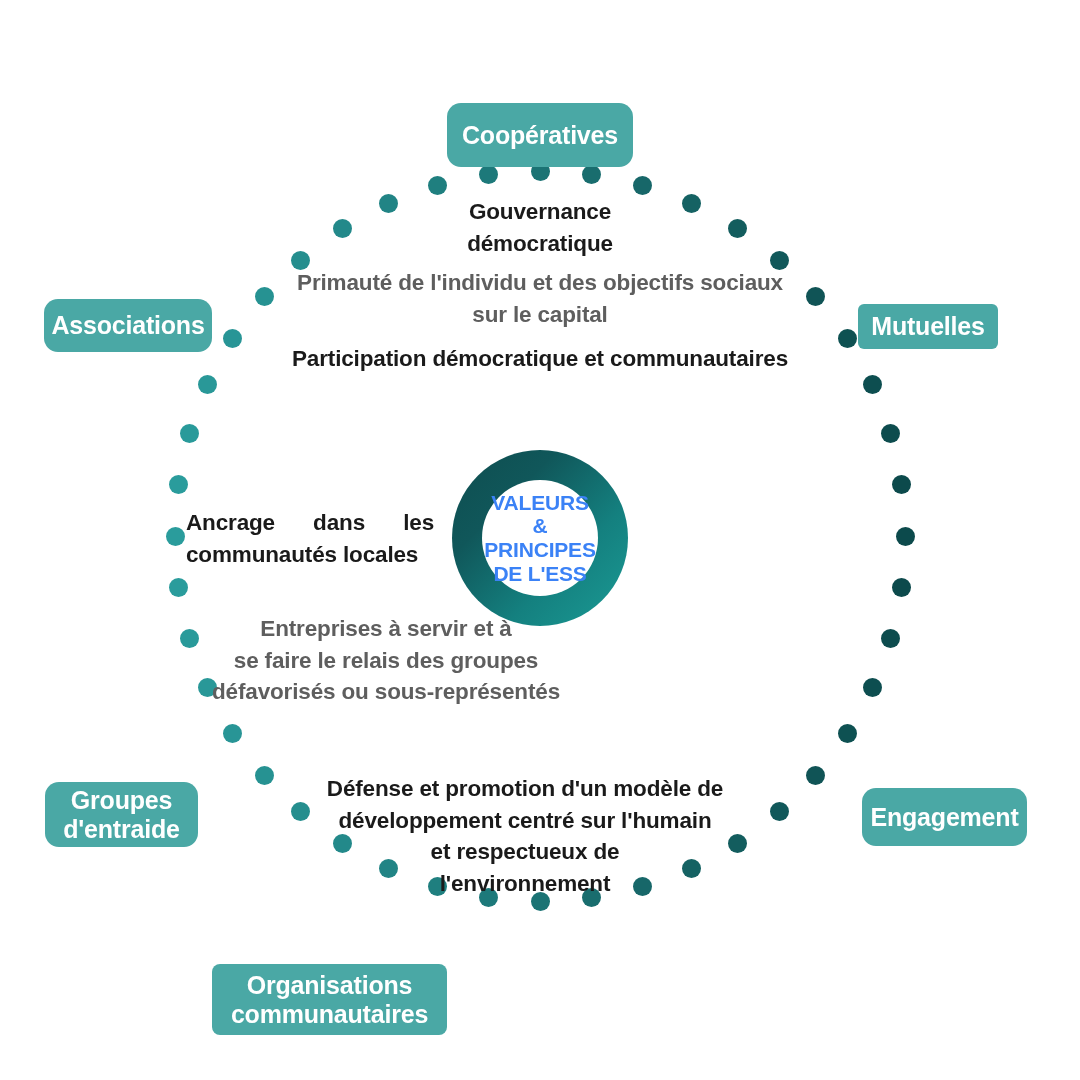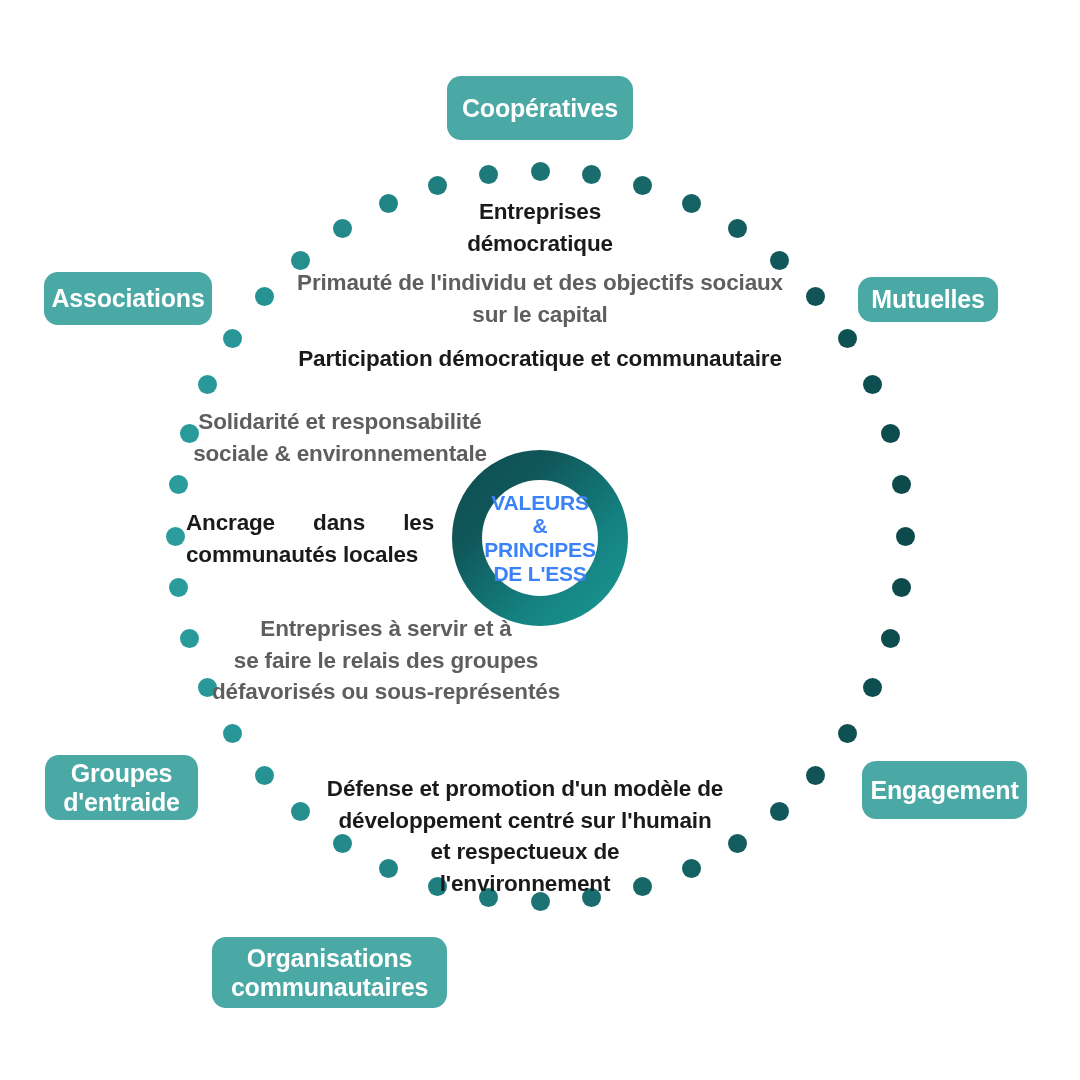--- a/index.html
+++ b/index.html
@@ -44,20 +44,21 @@
     font-size: 25px;
     line-height: 1.16;
     letter-spacing: -0.2px;
     text-align: center;
     display: flex;
     align-items: center;
     justify-content: center;
     padding: 20px 20px;
     box-sizing: border-box;
     white-space: pre-line;
+    margin-top: 27px;
   }
 
   
   .principle {
     position: absolute;
     font-size: 22.5px;
     line-height: 1.40;
     font-weight: bold;
     letter-spacing: -0.15px;
     box-sizing: border-box;
@@ -149,33 +150,31 @@
     <div id="center-inner" style="width: 116px; height: 116px; background: rgb(255, 255, 255);">
       <div id="center-label" style="color: #3b82f6;">VALEURS
 &amp;
 PRINCIPES
 DE L'ESS</div>
     </div>
   </div>
 
 <div class="pill" style="left: 447px; top: 76px; width: 186px; height: 64px; background: rgb(74, 168, 165); color: rgb(255, 255, 255); border-radius: 14px;">Coopératives</div>
     <div class="pill" style="left: 44px; top: 272px; width: 168px; height: 53px; background: rgb(74, 168, 165); color: rgb(255, 255, 255); border-radius: 14px;">Associations</div>
-    <div class="pill" style="left: 858px; top: 277px; width: 140px; height: 45px; background: rgb(74, 168, 165); color: rgb(255, 255, 255); border-radius: 14px;">Mutuelles</div>
+    <div class="pill" style="left: 858px; top: 277px; width: 140px; height: 45px; background: rgb(74, 168, 165); color: rgb(255, 255, 255); border-radius: 6px;">Mutuelles</div>
     <div class="pill" style="left: 45px; top: 755px; width: 153px; height: 65px; background: rgb(74, 168, 165); color: rgb(255, 255, 255); border-radius: 14px;">Groupes
 d'entraide</div>
     <div class="pill" style="left: 862px; top: 761px; width: 165px; height: 58px; background: rgb(74, 168, 165); color: rgb(255, 255, 255); border-radius: 14px;">Engagement</div>
-    <div class="pill" style="left: 212px; top: 937px; width: 235px; height: 71px; background: rgb(74, 168, 165); color: rgb(255, 255, 255); border-radius: 14px;">Organisations
+    <div class="pill" style="left: 212px; top: 937px; width: 235px; height: 71px; background: rgb(74, 168, 165); color: rgb(255, 255, 255); border-radius: 8px;">Organisations
 communautaires</div>
-    <div class="principle dark c-center" style="left: 420px; top: 196px; width: 240px; white-space: pre-line;">Entreprises
+    <div class="principle dark c-center" style="left: 420px; top: 196px; width: 240px; white-space: pre-line;">Gouvernance
 démocratique</div>
     <div class="principle gray c-center" style="left: 280px; top: 267px; width: 520px; white-space: pre-line; text-align: center;">Primauté de l'individu et des objectifs sociaux
 sur le capital</div>
-    <div class="principle dark c-center" style="left: 270px; top: 343px; width: 540px; white-space: pre-line;">Participation démocratique et communautaire</div>
-    <div class="principle gray c-center" style="left: 175px; top: 406px; width: 330px; white-space: pre-line;">Solidarité et responsabilité
-sociale &amp; environnementale</div>
+    <div class="principle dark c-center" style="left: 270px; top: 343px; width: 540px; white-space: pre-line;">Participation démocratique et communautaires</div>
     <div class="principle dark c-just" style="left: 186px; top: 507px; width: 248px; white-space: normal;">Ancrage dans les communautés locales</div>
     <div class="principle gray c-center" style="left: 180px; top: 613px; width: 412px; white-space: pre-line;">Entreprises à servir et à
 se faire le relais des groupes
 défavorisés ou sous-représentés</div>
     <div class="principle dark c-center" style="left: 319px; top: 773px; width: 412px; white-space: pre-line;">Défense et promotion d'un modèle de
 développement centré sur l'humain
 et respectueux de
 l'environnement</div>
   </div>
 

